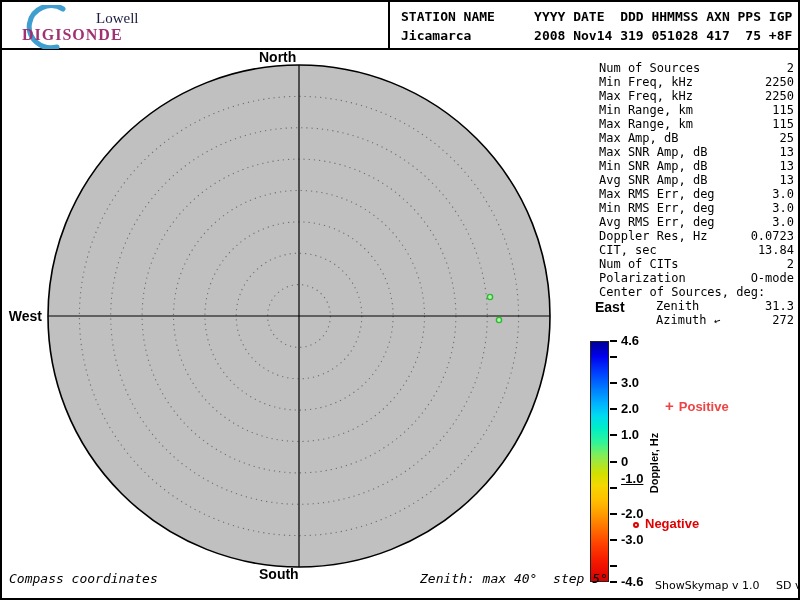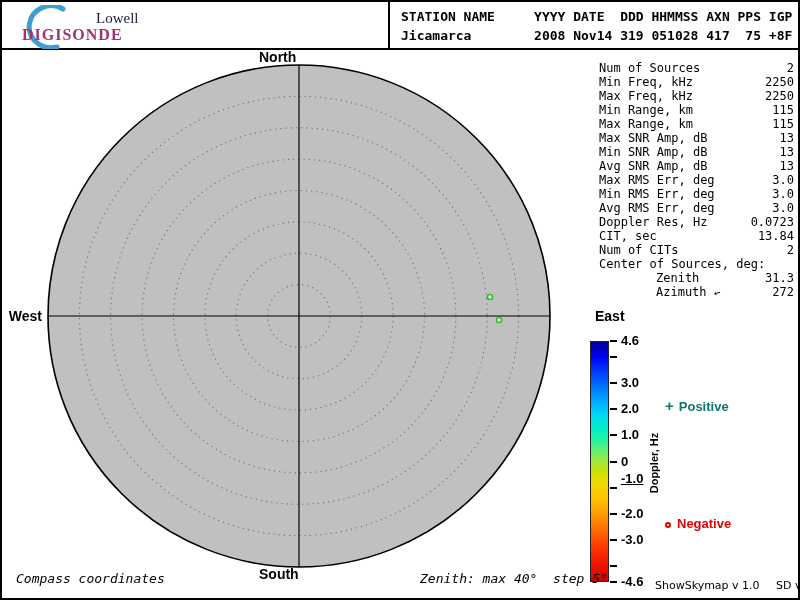--- a/index.html
+++ b/index.html
@@ -21,47 +21,47 @@
   .header-pre{ position:absolute; left:399px; top:5px;
                font:bold 13px "DejaVu Sans Mono", monospace; line-height:19px; }
   .header-pre div{ white-space:pre; }
 
   
   #skymap{ position:absolute; left:0; top:48px; }
   .compass-label{ position:absolute; font:bold 14px "Liberation Sans", sans-serif; }
   .cl-north{ left:257px; top:47px;  width:80px; }
   .cl-south{ left:257px; top:564px; width:80px; text-align:left; }
   .cl-west { left:2px;   top:306px; width:38px; text-align:right; }
-  .cl-east { left:555px; top:306px; width:44px;padding-left:38px; }
+  .cl-east { left:555px; top:297px; width:44px;padding-left:38px; }
 
   
   .stats{ position:absolute; left:597px; top:59px; width:195px;
           font:12px "DejaVu Sans Mono", monospace; }
   .srow{ display:flex; justify-content:space-between; height:14px; line-height:14px; white-space:pre; }
   .srow .lbl.ind{ padding-left:57px; }
   .az-arrow{ display:inline-block; transform:rotate(-18deg); font-size:11px; margin-left:7px; }
 
   
   .colorbar{ position:absolute; left:588px; top:339px; width:19px; height:241px; }
   .cb-bar{ position:absolute; left:0; top:0; width:19px; height:241px; border:1px solid #222; }
   .cb-tick{ position:absolute; left:20px; width:7px; height:2px; background:#000; }
   .cb-label{ position:absolute; left:31px; font:bold 13px "Liberation Sans", sans-serif; white-space:nowrap; }
   .cb-title{ position:absolute; left:612px; top:455px; width:80px; text-align:center;
              transform:rotate(-90deg); font:bold 11px "Liberation Sans", sans-serif; }
 
   
   .legend-item{ position:absolute; font:bold 13px "Liberation Sans", sans-serif; white-space:nowrap; }
   .lg-positive{ left:663px; top:395px; }
-  .lg-negative{ left:663px; top:514px; }
+  .lg-negative{ left:631px; top:514px; }
   .plus-sym{ font-size:15px; margin-right:5px; font-weight:bold; }
   .o-sym{ display:inline-block; width:6px; height:6px; border:2px solid currentColor;
           border-radius:50%; margin-right:6px; }
 
   
-  .footer-left  { position:absolute; left:14px;   top:569px; font:italic 13px "DejaVu Sans Mono", monospace; }
+  .footer-left  { position:absolute; left:7px;   top:569px; font:italic 13px "DejaVu Sans Mono", monospace; }
   .footer-center{ position:absolute; left:418px; top:569px; font:italic 13px "DejaVu Sans Mono", monospace; white-space:pre; }
   .footer-right { position:absolute; left:653px; top:577px; font:11px "DejaVu Sans", sans-serif; white-space:nowrap; }
   .footer-right span + span{ margin-left:13px; }
 </style>
 </head>
 <body>
 
 <div class="page">
 
   <div class="topbar">
@@ -102,29 +102,31 @@
   <div class="compass-label cl-south">South</div>
   <div class="compass-label cl-west">West</div>
   <div class="compass-label cl-east">East</div>
 
   <div class="stats" id="stats-panel">
       <div class="srow"><span class="lbl">Num of Sources</span><span class="val">2</span></div>
       <div class="srow"><span class="lbl">Min Freq, kHz</span><span class="val">2250</span></div>
       <div class="srow"><span class="lbl">Max Freq, kHz</span><span class="val">2250</span></div>
       <div class="srow"><span class="lbl">Min Range, km</span><span class="val">115</span></div>
       <div class="srow"><span class="lbl">Max Range, km</span><span class="val">115</span></div>
+      <div class="srow"><span class="lbl">Max Amp, dB</span><span class="val">25</span></div>
       <div class="srow"><span class="lbl">Max SNR Amp, dB</span><span class="val">13</span></div>
       <div class="srow"><span class="lbl">Min SNR Amp, dB</span><span class="val">13</span></div>
       <div class="srow"><span class="lbl">Avg SNR Amp, dB</span><span class="val">13</span></div>
       <div class="srow"><span class="lbl">Max RMS Err, deg</span><span class="val">3.0</span></div>
       <div class="srow"><span class="lbl">Min RMS Err, deg</span><span class="val">3.0</span></div>
       <div class="srow"><span class="lbl">Avg RMS Err, deg</span><span class="val">3.0</span></div>
       <div class="srow"><span class="lbl">Doppler Res, Hz</span><span class="val">0.0723</span></div>
       <div class="srow"><span class="lbl">CIT, sec</span><span class="val">13.84</span></div>
       <div class="srow"><span class="lbl">Num of CITs</span><span class="val">2</span></div>
+      <div class="srow"><span class="lbl">Polarization</span><span class="val">O-mode</span></div>
       <div class="srow"><span class="lbl">Center of Sources, deg:</span><span class="val"></span></div>
       <div class="srow"><span class="lbl ind">Zenith</span><span class="val">31.3</span></div>
       <div class="srow"><span class="lbl ind">Azimuth<span class="az-arrow">←</span></span><span class="val">272</span></div>
     </div>
 
   <div class="colorbar" id="colorbar">
     <div class="cb-bar" id="cb-bar" style="background: linear-gradient(rgb(0, 0, 150) 0%, rgb(0, 0, 238) 6%, rgb(0, 64, 255) 13%, rgb(0, 128, 255) 20%, rgb(0, 180, 255) 26%, rgb(0, 220, 240) 31%, rgb(0, 238, 200) 36%, rgb(48, 245, 152) 42%, rgb(124, 238, 92) 47%, rgb(160, 232, 60) 50%, rgb(210, 224, 0) 55%, rgb(245, 216, 0) 60%, rgb(255, 192, 0) 66%, rgb(255, 156, 0) 72%, rgb(255, 112, 0) 78%, rgb(255, 68, 0) 84%, rgb(245, 24, 0) 92%, rgb(216, 0, 0) 100%);"></div>
   <div class="cb-tick" style="top: -1px;"></div>
       <div class="cb-label" style="top: -8px;">4.6</div>
       <div class="cb-tick" style="top: 14.7174px;"></div>
@@ -141,21 +143,21 @@
       <div class="cb-tick" style="top: 171.891px;"></div>
       <div class="cb-label" style="top: 164.891px;">-2.0</div>
       <div class="cb-tick" style="top: 198.087px;"></div>
       <div class="cb-label" style="top: 191.087px; text-align: center;">-3.0</div>
       <div class="cb-tick" style="top: 224.283px;"></div>
       <div class="cb-tick" style="top: 240px;"></div>
       <div class="cb-label" style="top: 233px;">-4.6</div>
     </div>
   <div class="cb-title">Doppler, Hz</div>
 
-  <div class="legend-item lg-positive" id="legend-positive" style="color: #0f766e;">
+  <div class="legend-item lg-positive" id="legend-positive" style="color: #ef4444;">
     <span class="plus-sym">+</span><span>Positive</span>
   </div>
   <div class="legend-item lg-negative" id="legend-negative" style="color: rgb(224, 0, 0);">
     <span class="o-sym"></span><span>Negative</span>
   </div>
 
   <div class="footer-left">Compass coordinates</div>
   <div class="footer-center">Zenith: max 40°  step 5°</div>
   <div class="footer-right">
     <span>ShowSkymap v 1.0</span>

